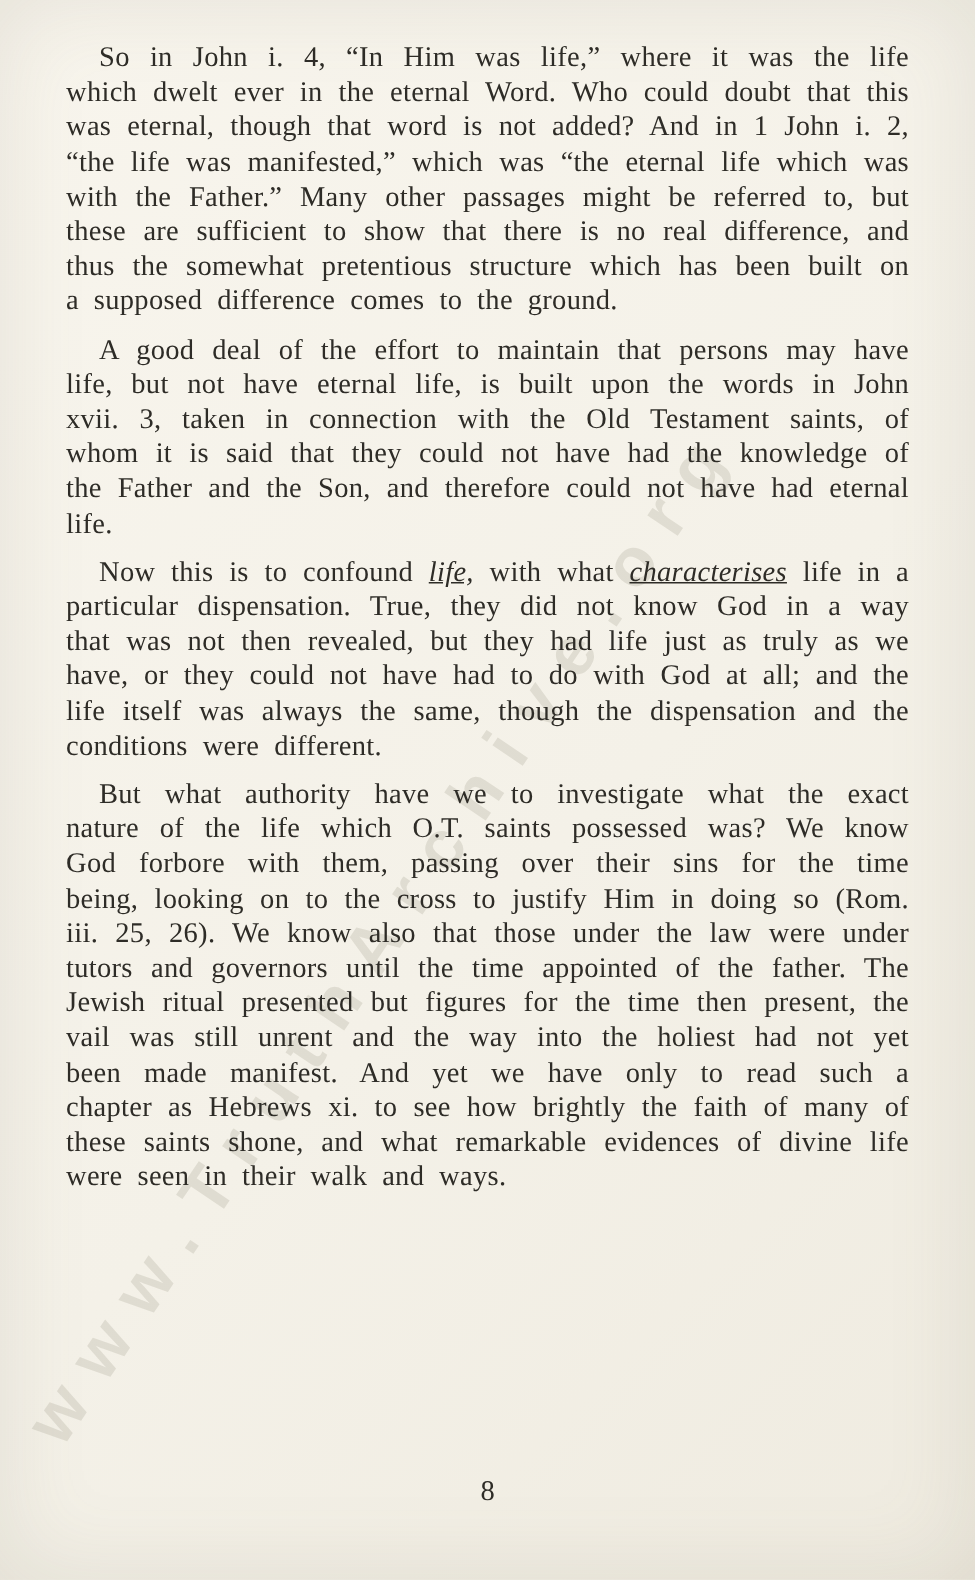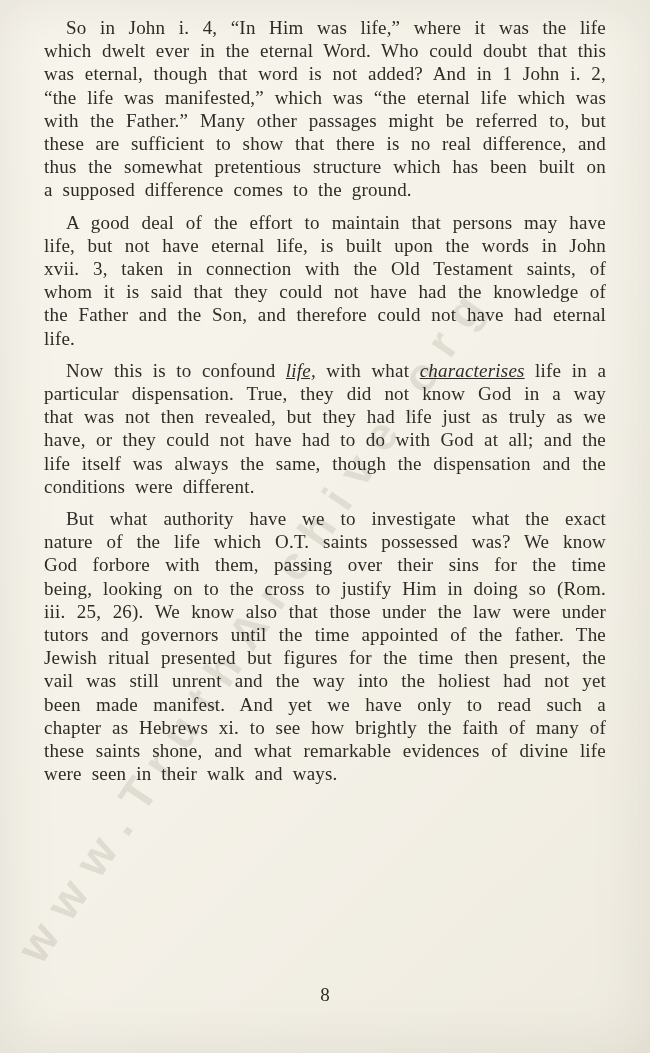--- a/index.html
+++ b/index.html
@@ -32,21 +32,21 @@
     font-weight: bold;
     letter-spacing: 16px;
     color: rgba(150, 144, 128, 0.22);
     white-space: nowrap;
     pointer-events: none;
     user-select: none;
   }
   .text-block {
     position: absolute;
     left: 44px;
-    top: 16px;
+    top: 27px;
     width: 562px;
     text-align: justify;
     font-size: 19px;
     line-height: 23.2px;
     word-spacing: 5px;
     letter-spacing: 0.2px;
   }
   p.para {
     margin: 0 0 9px 0;
     text-indent: 22px;

